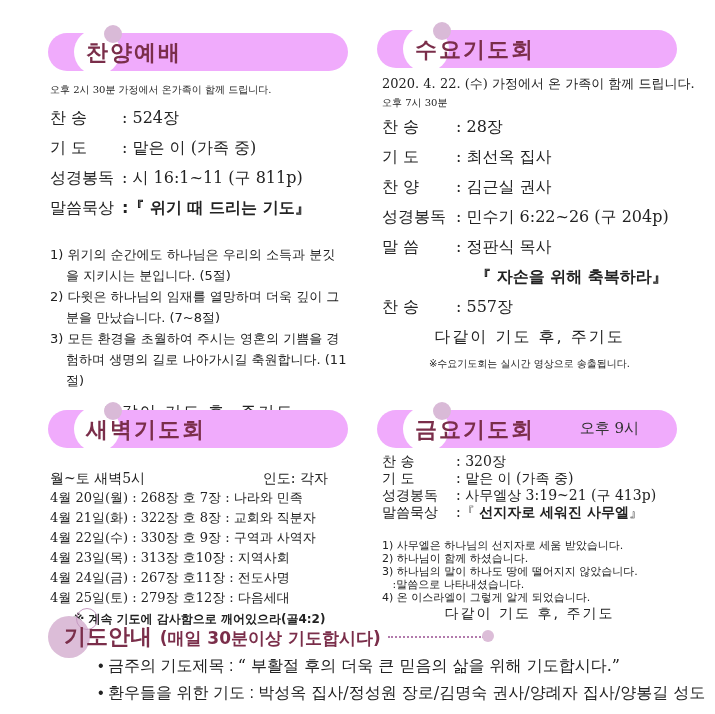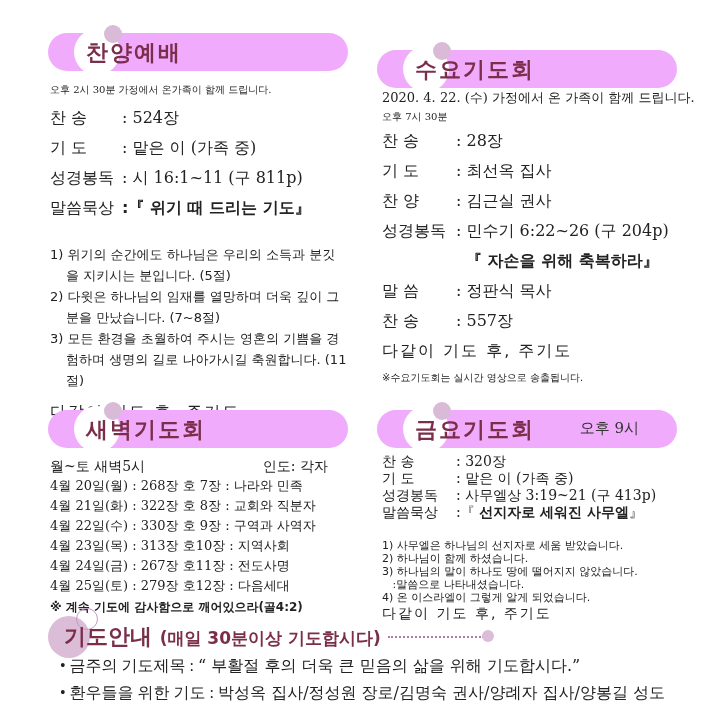--- a/index.html
+++ b/index.html
@@ -27,38 +27,38 @@
   .pill .right-note {
     position: absolute; right: 38px; top: 9px;
     font-size: 15px; color: #333;
   }
 
   .line { white-space: nowrap; }
   .lbl { display: inline-block; }
   .big { font-size: 16px; line-height: 30px; }
   .med { font-size: 10px; line-height: 21px; }
   .sm  { font-size: 13px; line-height: 21px; }
-  .sans { font-family: "DejaVu Sans", "Liberation Sans", sans-serif; }
+  .sans { font-family: "DejaVu Sans", "Liberation Sans", sans-serif; text-align: center; }
   .bold { font-weight: bold; }
 
   
   #s1 { left: 48px; top: 33px; width: 300px; }
   #s1 .body { padding-left: 2px; padding-top: 6px; }
   #s1 .lbl { width: 72px; }
   #s1 .points { margin-top: 21px; font-size: 13px; line-height: 21px; font-family: "DejaVu Sans", "Liberation Sans", sans-serif; }
   #s1 .points .pt { padding-left: 16px; text-indent: -16px; white-space: normal; }
 
   
-  #s2 { left: 377px; top: 50px; width: 300px; }
-  #s2 .body { padding-left: 5px; padding-top: 0; }
+  #s2 { left: 377px; top: 30px; width: 300px; }
+  #s2 .body { padding-left: 5px; padding-top: 6px; }
   #s2 .lbl { width: 74px; }
 
   
   #s3 { left: 48px; top: 410px; width: 300px; }
-  #s3 .body { padding-left: 2px; padding-top: 8px; font-size: 13px; line-height: 20px; }
+  #s3 .body { padding-left: 2px; padding-top: 20px; font-size: 13px; line-height: 20px; }
   #s3 .row-head { display: flex; justify-content: space-between; padding-right: 20px; font-size: 14px; }
 
   
   #s4 { left: 377px; top: 410px; width: 300px; }
   #s4 .body { padding-left: 5px; padding-top: 5px; font-size: 14px; line-height: 17px; }
   #s4 .lbl { width: 74px; }
   #s4 .points { font-family: "DejaVu Sans", "Liberation Sans", sans-serif; font-size: 11px; line-height: 13px; margin-top: 18px; }
 
   
   #guide { left: 48px; top: 612px; width: 640px; }
@@ -73,21 +73,21 @@
     font-family: "DejaVu Sans", "Liberation Sans", sans-serif; font-weight: bold; font-size: 22px; color: #7a2e4a; white-space: nowrap;
   }
   #guide .g-title .sub { font-size: 17px; }
   #guide .g-dots {
     position: absolute; left: 340px; top: 24px; width: 96px; border-top: 2px dotted #b27aac;
   }
   #guide .g-dot {
     position: absolute; left: 434px; top: 18px; width: 12px; height: 12px; border-radius: 50%; background: #dcbdd8;
   }
   #guide .g-items { position: absolute; left: 12px; top: 40px; font-size: 16px; line-height: 27px; }
-  #guide .g-items .key { font-family: Liberation Serif, serif; }
+  #guide .g-items .key { font-family: Liberation Sans, sans-serif; margin-left: 38px; }
 </style>
 </head>
 <body>
 
 <div class="section" id="s1">
   <div class="pill">
     <div class="circle"></div>
     <div class="circle-small"></div>
     <div class="title">찬양예배</div>
   </div>
@@ -112,22 +112,22 @@
     <div class="circle-small"></div>
     <div class="title">수요기도회</div>
   </div>
   <div class="body">
     <div class="line sm" style="line-height:19px">2020. 4. 22. (수) 가정에서 온 가족이 함께 드립니다.</div>
     <div class="line med" style="line-height:19px">오후 7시 30분</div>
     <div class="line big"><span class="lbl">찬      송</span><span>: 28장</span></div>
     <div class="line big"><span class="lbl">기      도</span><span>: 최선옥 집사</span></div>
     <div class="line big"><span class="lbl">찬      양</span><span>: 김근실 권사</span></div>
     <div class="line big"><span class="lbl">성경봉독</span><span>: 민수기 6:22~26 (구 204p)</span></div>
+    <div class="line big"><span class="lbl">말      씀</span><span>: 정판식 목사</span></div>
     <div class="line big sans bold" style="padding-left:84px">『 자손을 위해 축복하라』</div>
-    <div class="line big"><span class="lbl">말      씀</span><span>: 정판식 목사</span></div>
     <div class="line big"><span class="lbl">찬      송</span><span>: 557장</span></div>
     <div class="line big sans" style="letter-spacing:2px">다같이 기도 후, 주기도</div>
     <div class="line med sans" style="line-height:24px">※수요기도회는 실시간 영상으로 송출됩니다.</div>
   </div>
 </div>
 
 <div class="section" id="s3">
   <div class="pill">
     <div class="circle"></div>
     <div class="circle-small"></div>

